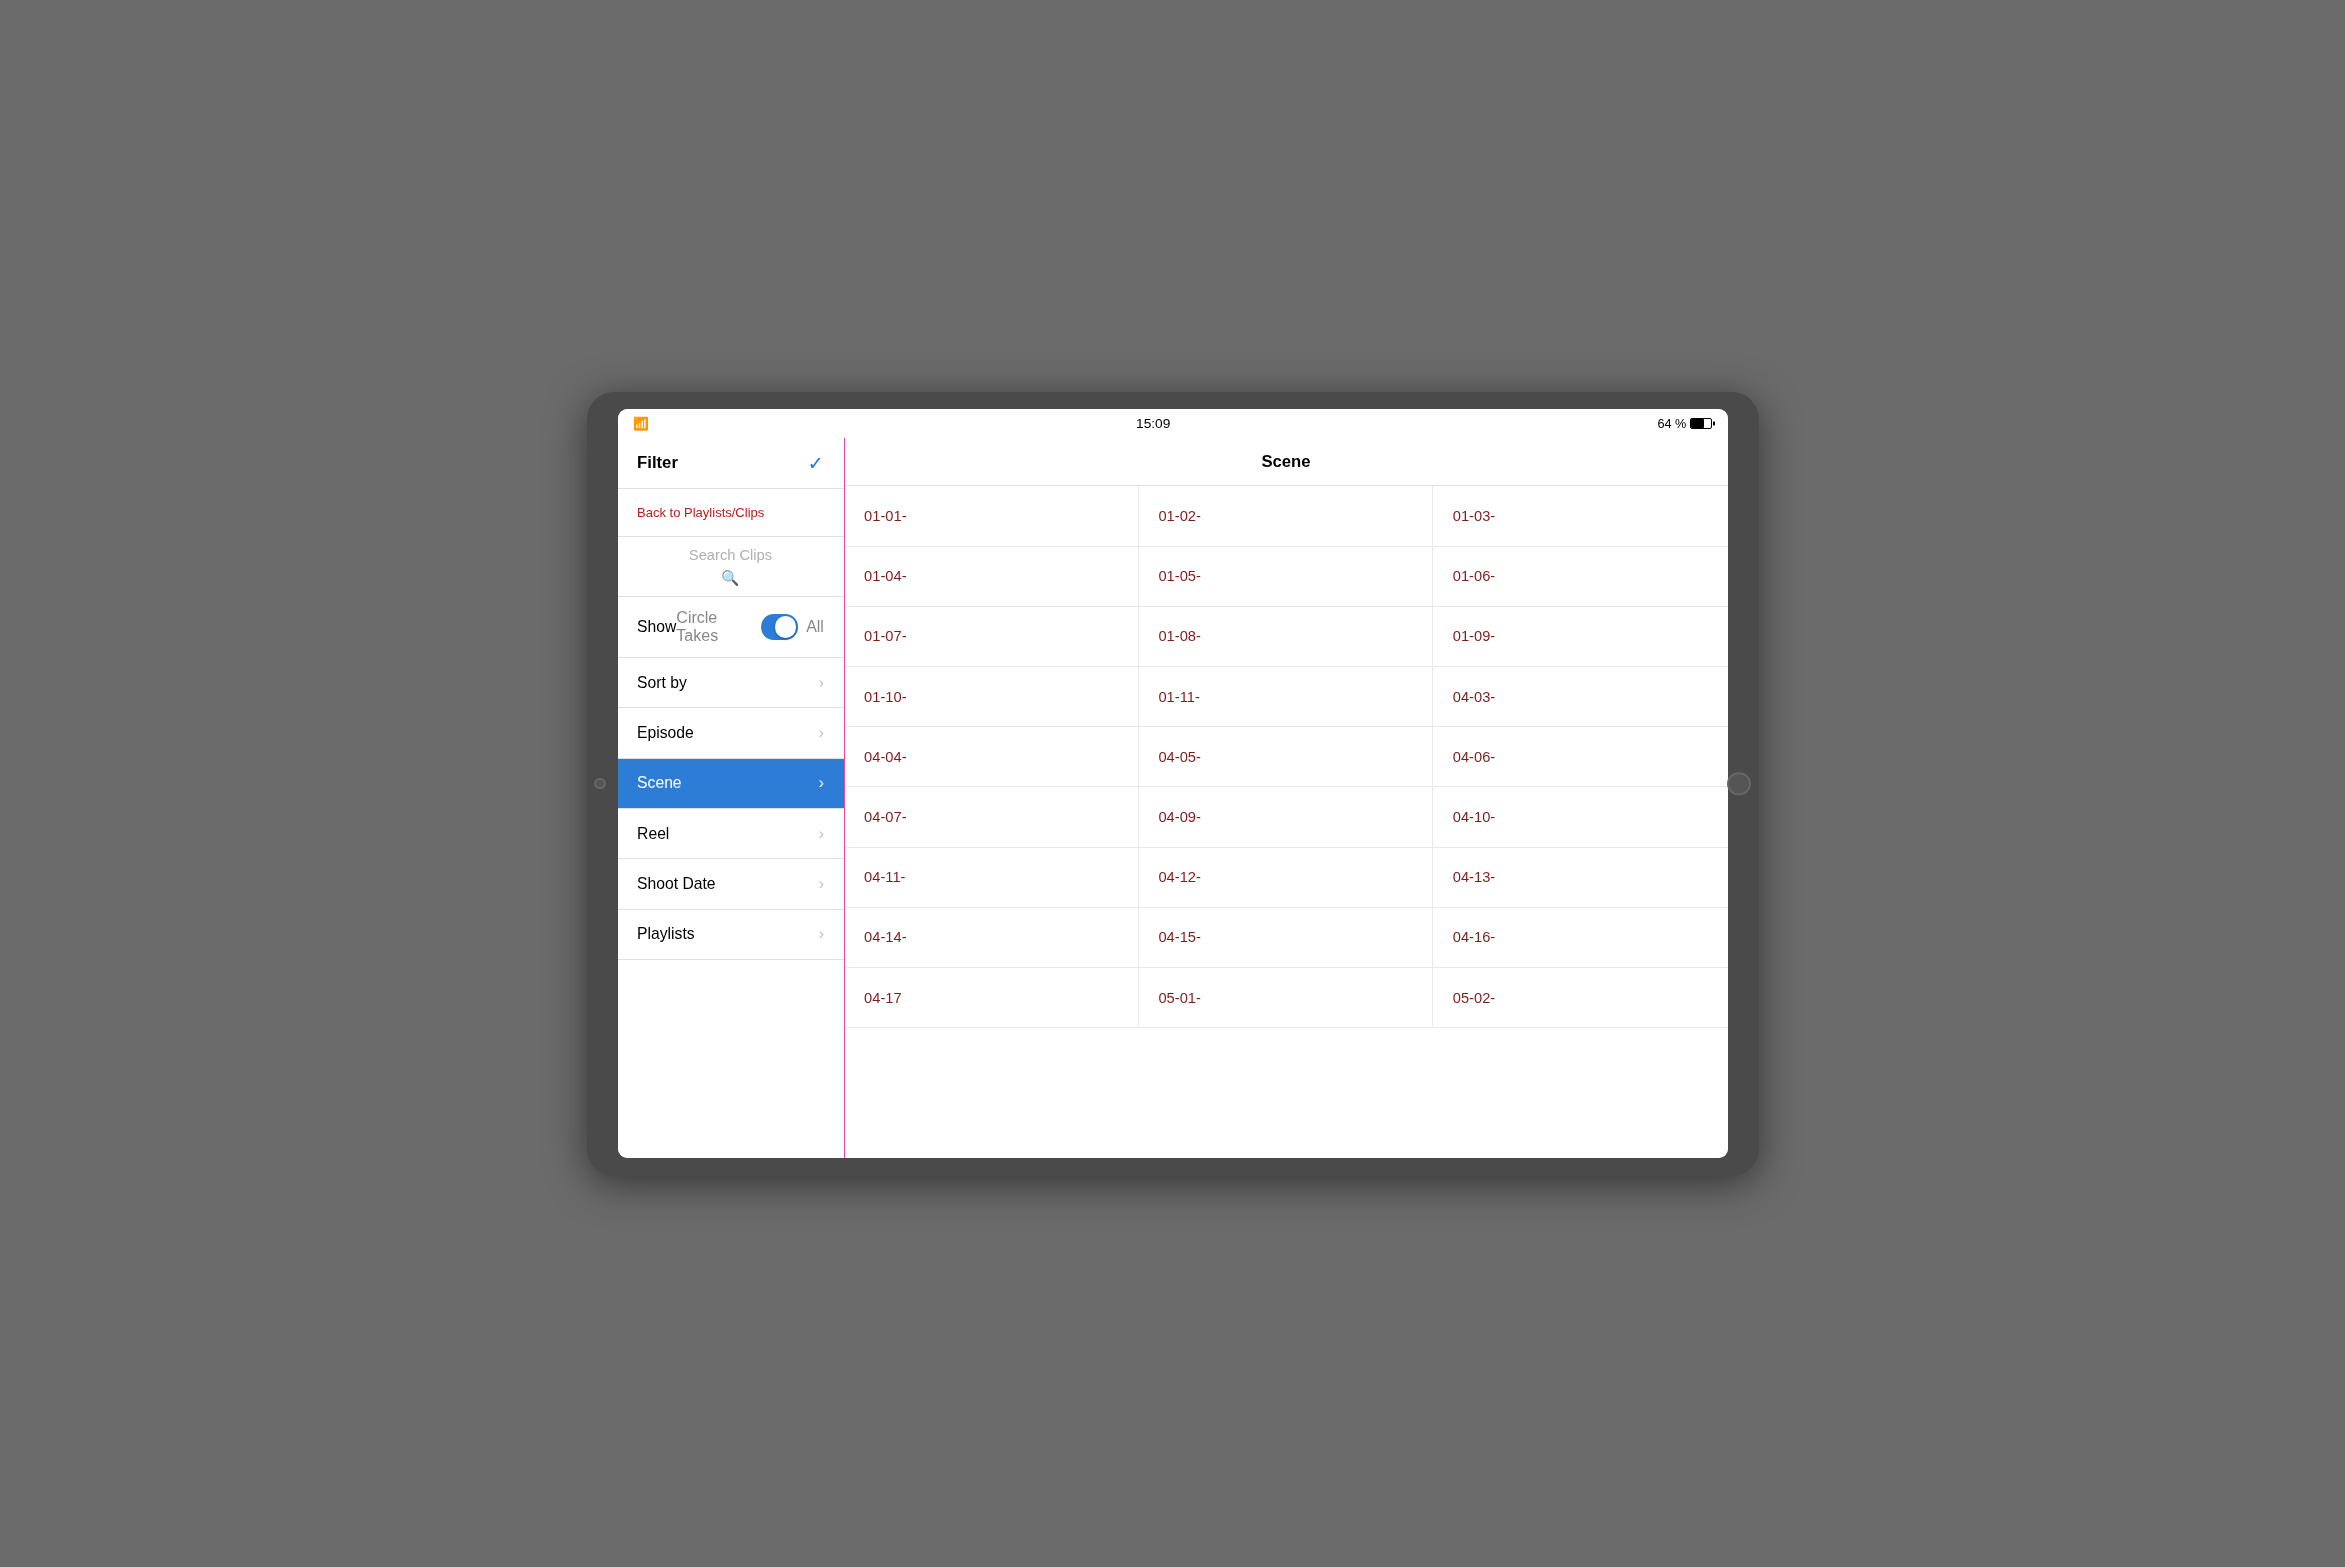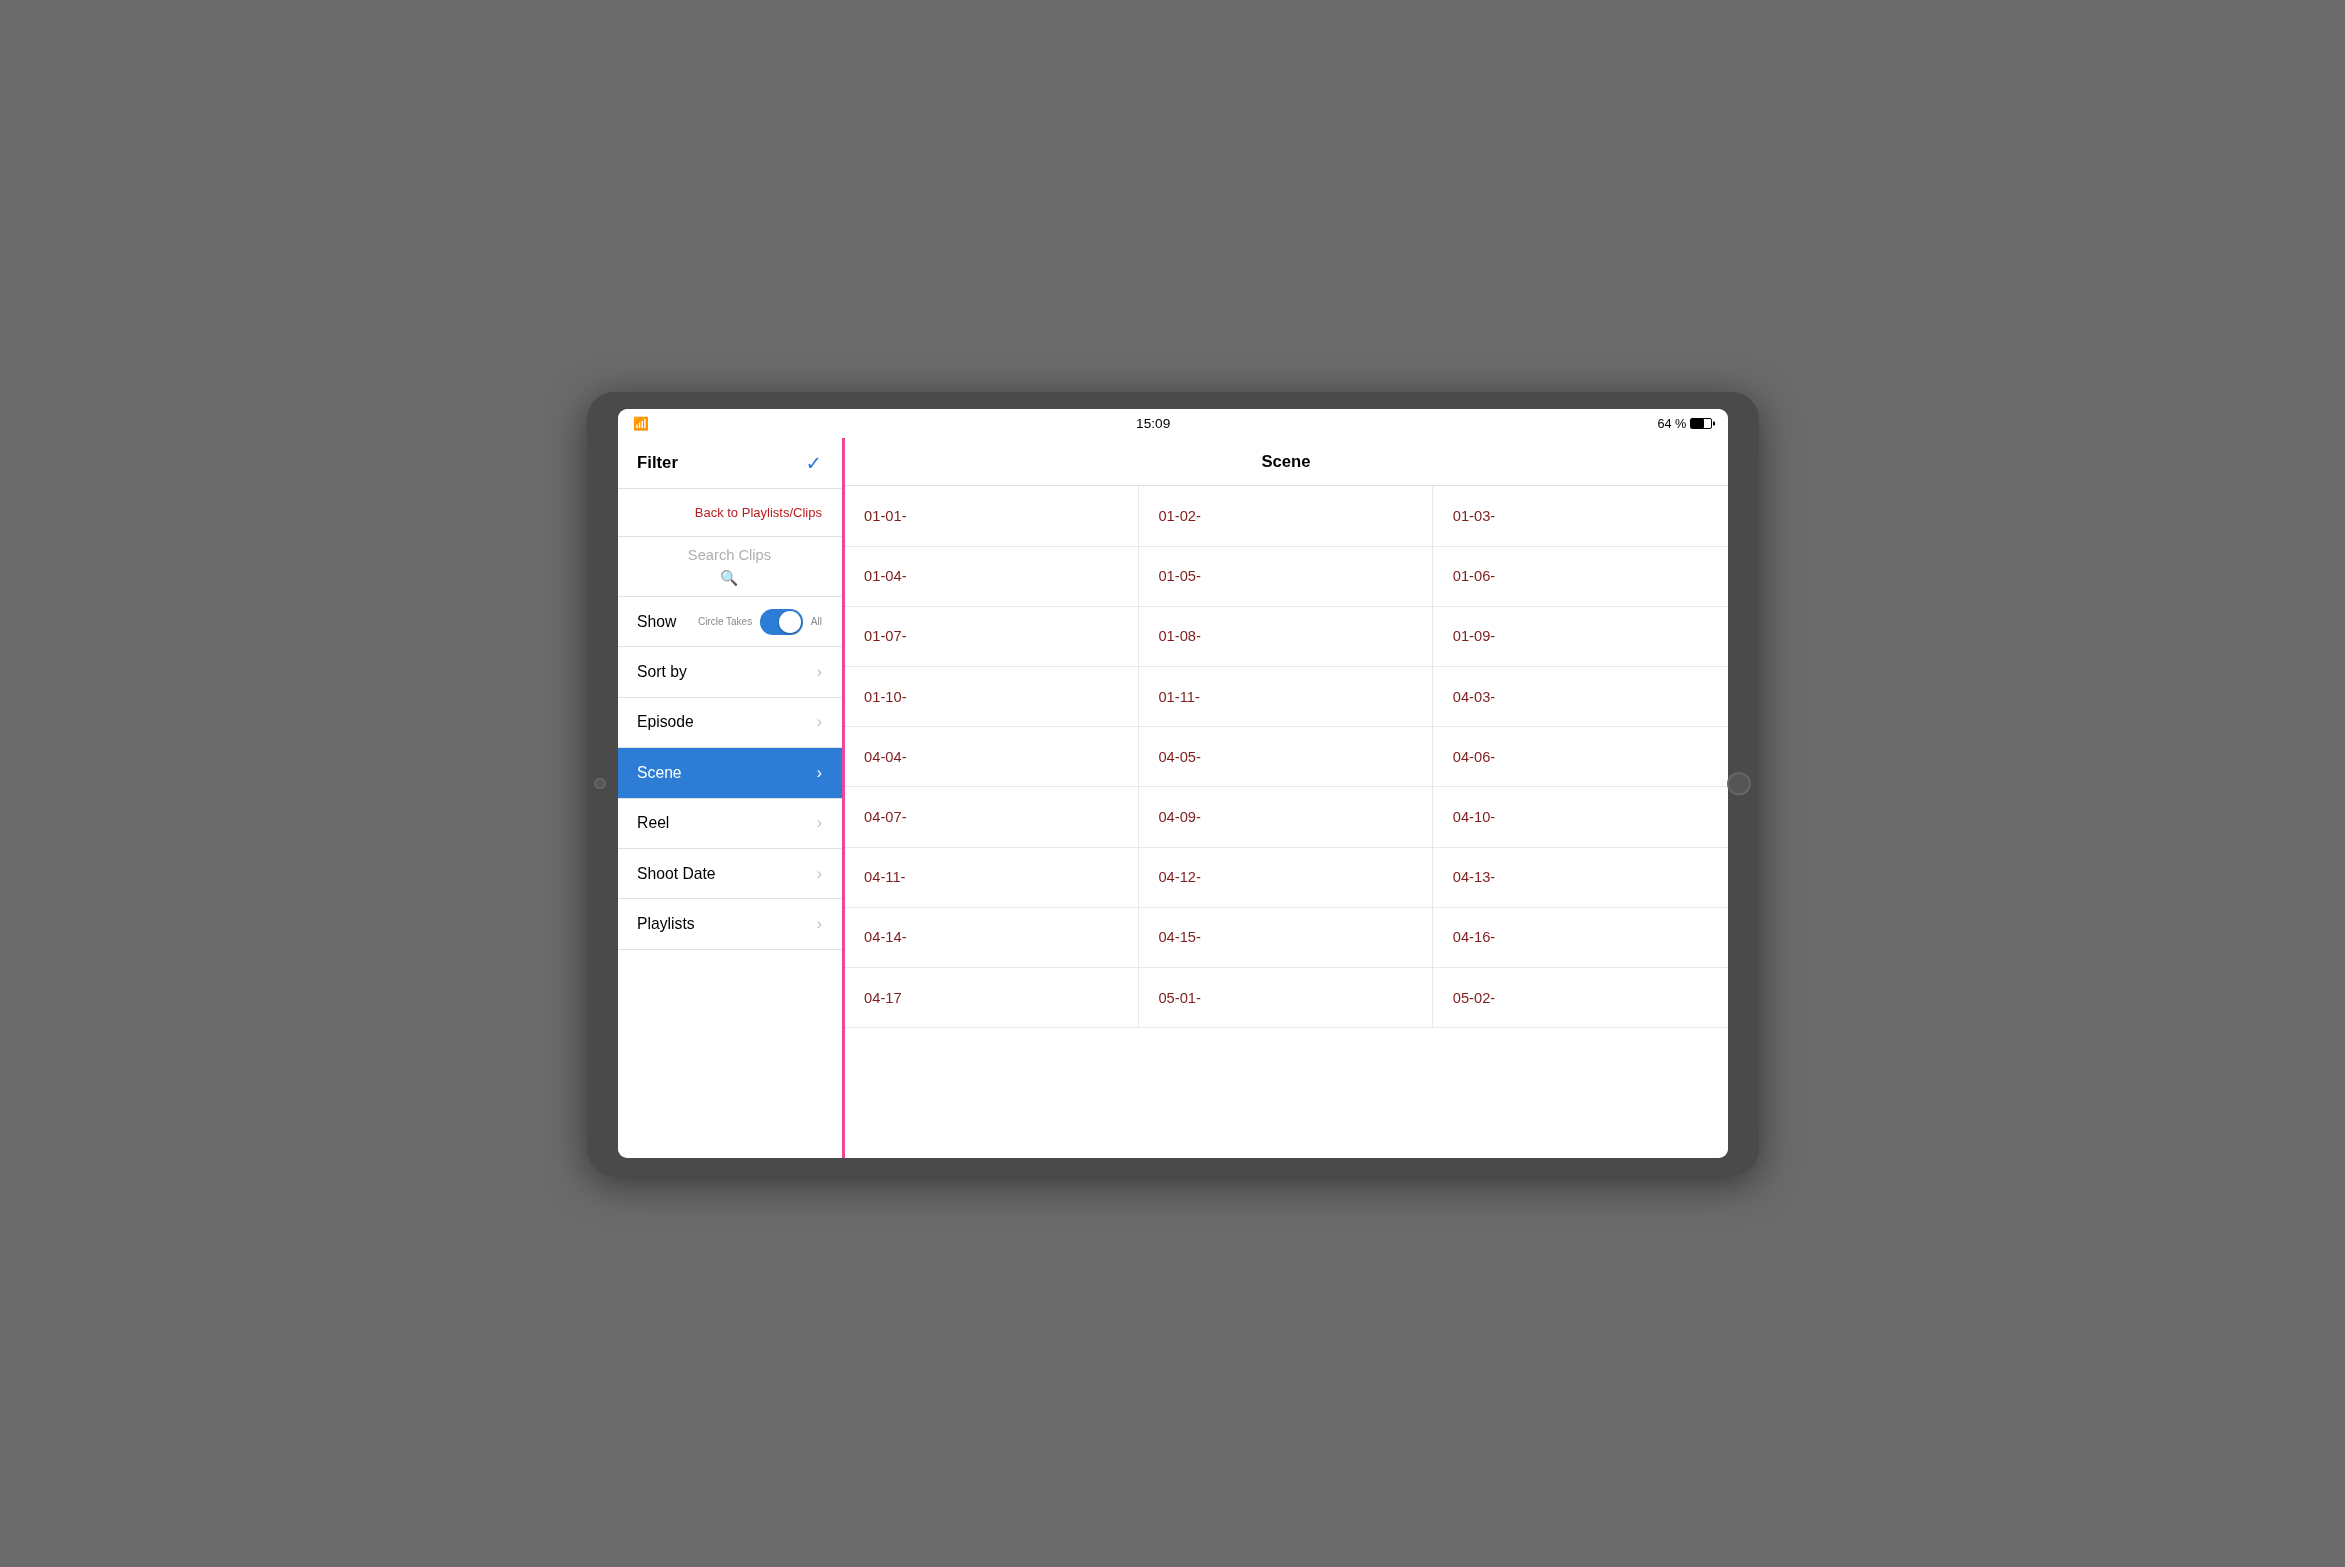--- a/index.html
+++ b/index.html
@@ -81,25 +81,24 @@
     .main-content {
       display: flex;
       flex: 1;
       overflow: hidden;
     }
 
     
     .left-panel {
       width: 227px;
       background: #fff;
-      border-right: 3px solid #ec4899;
+      border-right: 1px solid #ec4899;
       display: flex;
       flex-direction: column;
       overflow-y: auto;
-      text-align: right;
     }
 
     .filter-header {
       display: flex;
       justify-content: space-between;
       align-items: center;
       padding: 13.7px 19.6px;
       border-bottom: 1px solid #e0e0e0;
       background: #fff;
     }
@@ -146,21 +145,21 @@
       font-size: 15.7px;
       color: #000;
     }
 
     .show-row-left { font-size: 15.7px; color: #000; }
 
     .show-row-right {
       display: flex;
       align-items: center;
       gap: 7.8px;
-      font-size: 10px;
+      font-size: 16px;
       color: #888;
     }
 
     .toggle {
       width: 43px;
       height: 25.5px;
       background: #2d7dd6;
       border-radius: 12.7px;
       position: relative;
       cursor: pointer;

